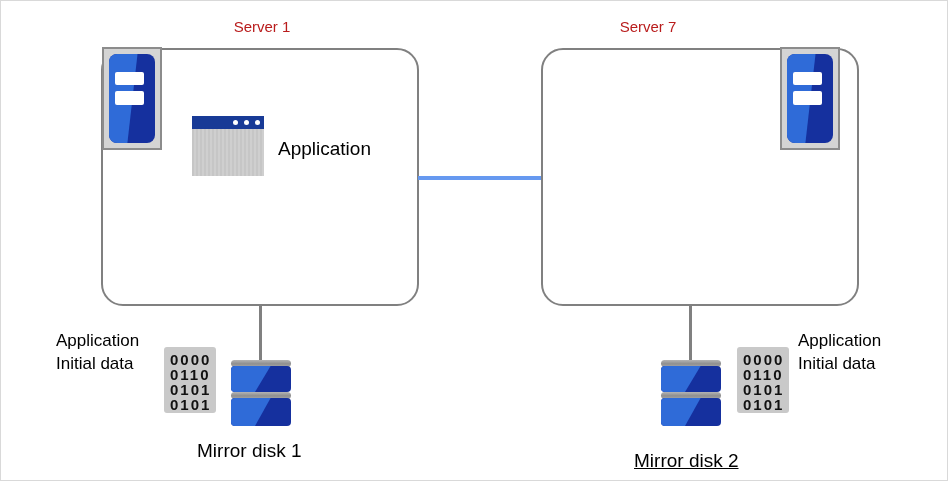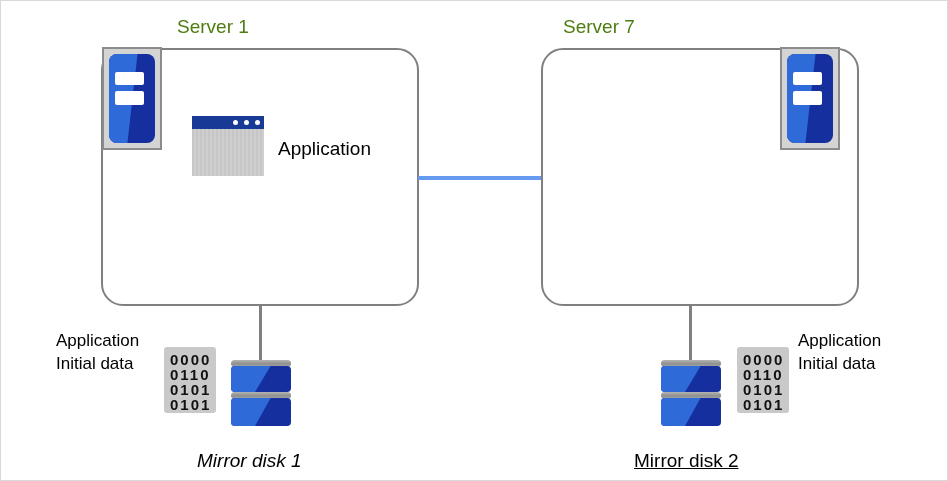--- a/index.html
+++ b/index.html
@@ -16,23 +16,24 @@
     height: 481px;
     background: #ffffff;
     border: 1px solid #d9d9d9;
     box-sizing: border-box;
     overflow: hidden;
   }
   .abs { position: absolute; }
 
   
   .server-title {
-    font-size: 19px;
-    color: #4d7c0f;
+    font-size: 15px;
+    color: #b91c1c;
     white-space: nowrap;
+    text-align: center;
     line-height: 24px;
   }
   .node-label {
     font-size: 19px;
     color: #000000;
     white-space: nowrap;
     line-height: 24px;
   }
   .side-label {
     font-size: 17px;
@@ -206,21 +207,21 @@
 
   <div class="abs conn-v" style="left:258px; top:305px; height:55px;"></div>
 
   <div class="abs disk" style="left:230px; top:359px; width:60px; height:69px;">
     <div class="disk-cap" style="top:0px;"></div>
     <div class="disk-slab" style="top:6px; height:26px;"></div>
     <div class="disk-cap" style="top:32px;"></div>
     <div class="disk-slab" style="top:38px; height:28px;"></div>
   </div>
 
-  <div class="abs node-label" style="left:196px; top:448px;font-style:italic;">Mirror disk 1</div>
+  <div class="abs node-label" style="left:196px; top:438px;">Mirror disk 1</div>
 
   <div class="abs data-block" style="left:163px; top:346px; width:52px; height:66px;">
     <div>0000</div>
     <div>0110</div>
     <div>0101</div>
     <div>0101</div>
   </div>
 
   <div class="abs side-label" style="left:55px; top:328px;">Application</div>
   <div class="abs side-label" style="left:55px; top:351px;">Initial data</div>

